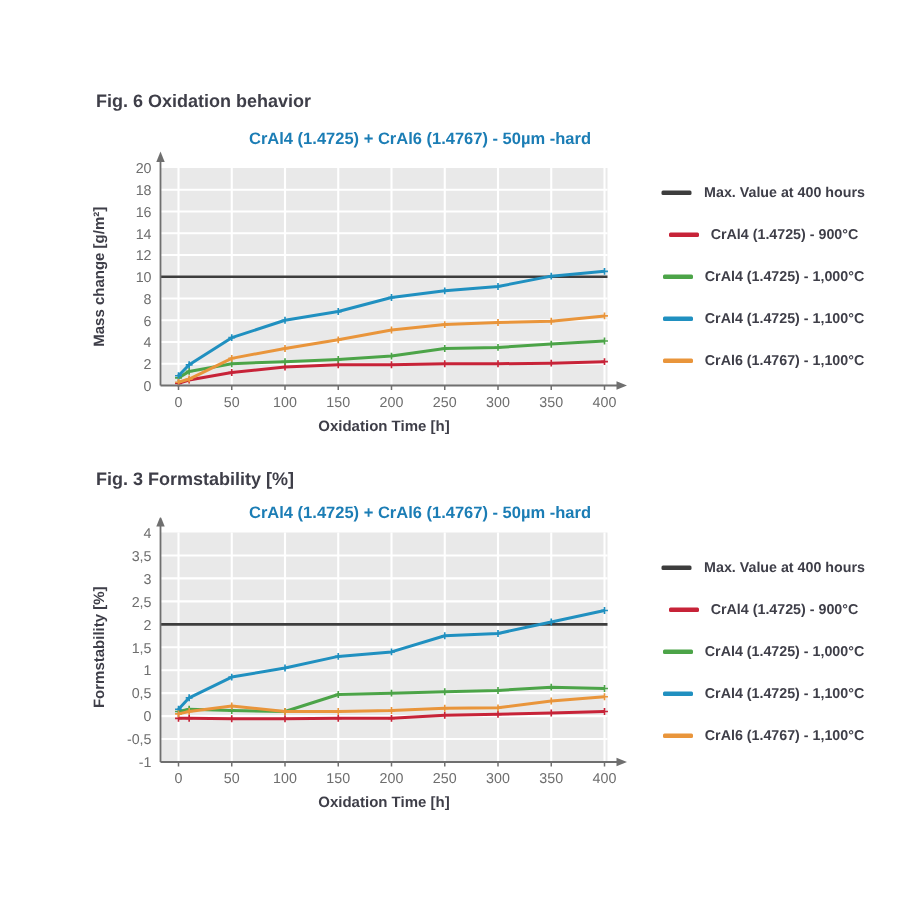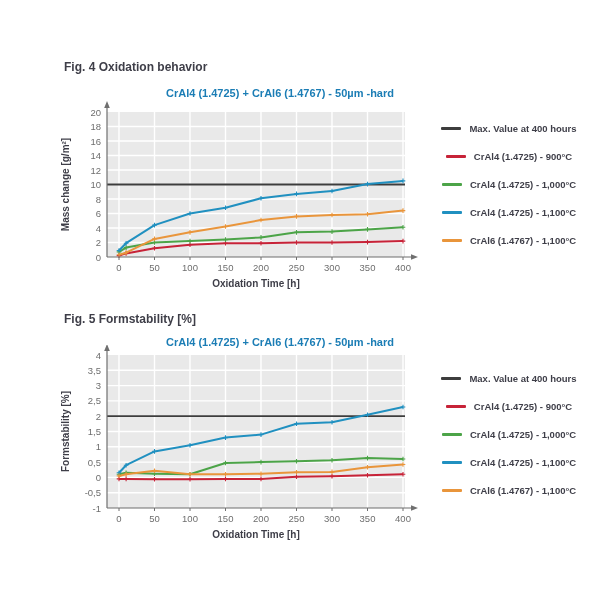--- a/index.html
+++ b/index.html
@@ -14,21 +14,21 @@
   .swatch{display:inline-block;width:20px;height:3px;border-radius:1px;margin-right:8px;flex:0 0 auto;}
   .legend-label{font-size:9.5px;font-weight:bold;color:#3e3e48;white-space:nowrap;}
   .tick{font-family:"Liberation Sans",sans-serif;font-size:9.5px;fill:#6e6e6e;}
   .axis-label{font-family:"Liberation Sans",sans-serif;font-size:10px;font-weight:bold;fill:#3e3e48;}
 </style>
 </head>
 <body>
 
 <div id="page">
 
-  <div class="fig-label" style="top:60px;">Fig. 4 Oxidation behavior</div>
+  <div class="fig-label" style="top:60px;">Fig. 6 Oxidation behavior</div>
   <div class="chart-title" style="top:87px;">CrAl4 (1.4725) + CrAl6 (1.4767) - 50µm -hard</div>
   <svg class="plot-svg" style="top:100px;" width="375" height="200" viewBox="0 0 375 200">
       <rect x="57" y="12" width="298" height="145" fill="#e9e9e9"></rect>
       <line x1="69" y1="12" x2="69" y2="157" stroke="#ffffff" stroke-width="1.4"></line>
       <line x1="104.5" y1="12" x2="104.5" y2="157" stroke="#ffffff" stroke-width="1.4"></line>
       <line x1="140" y1="12" x2="140" y2="157" stroke="#ffffff" stroke-width="1.4"></line>
       <line x1="175.5" y1="12" x2="175.5" y2="157" stroke="#ffffff" stroke-width="1.4"></line>
       <line x1="211" y1="12" x2="211" y2="157" stroke="#ffffff" stroke-width="1.4"></line>
       <line x1="246.5" y1="12" x2="246.5" y2="157" stroke="#ffffff" stroke-width="1.4"></line>
       <line x1="282" y1="12" x2="282" y2="157" stroke="#ffffff" stroke-width="1.4"></line>
@@ -104,21 +104,21 @@
       <div class="legend-item">
         <span class="swatch" style="background: rgb(32, 144, 192);"></span>
         <span class="legend-label">CrAl4 (1.4725) - 1,100°C</span>
       </div>
       <div class="legend-item">
         <span class="swatch" style="background: rgb(233, 149, 59);"></span>
         <span class="legend-label">CrAl6 (1.4767) - 1,100°C</span>
       </div>
     </div>
 
-  <div class="fig-label" style="top:312px;">Fig. 5 Formstability [%]</div>
+  <div class="fig-label" style="top:312px;">Fig. 3 Formstability [%]</div>
   <div class="chart-title" style="top:336px;">CrAl4 (1.4725) + CrAl6 (1.4767) - 50µm -hard</div>
   <svg class="plot-svg" style="top:345px;" width="375" height="215" viewBox="0 0 375 215">
       <rect x="57" y="10" width="298" height="153" fill="#e9e9e9"></rect>
       <line x1="69" y1="10" x2="69" y2="163" stroke="#ffffff" stroke-width="1.4"></line>
       <line x1="104.5" y1="10" x2="104.5" y2="163" stroke="#ffffff" stroke-width="1.4"></line>
       <line x1="140" y1="10" x2="140" y2="163" stroke="#ffffff" stroke-width="1.4"></line>
       <line x1="175.5" y1="10" x2="175.5" y2="163" stroke="#ffffff" stroke-width="1.4"></line>
       <line x1="211" y1="10" x2="211" y2="163" stroke="#ffffff" stroke-width="1.4"></line>
       <line x1="246.5" y1="10" x2="246.5" y2="163" stroke="#ffffff" stroke-width="1.4"></line>
       <line x1="282" y1="10" x2="282" y2="163" stroke="#ffffff" stroke-width="1.4"></line>

